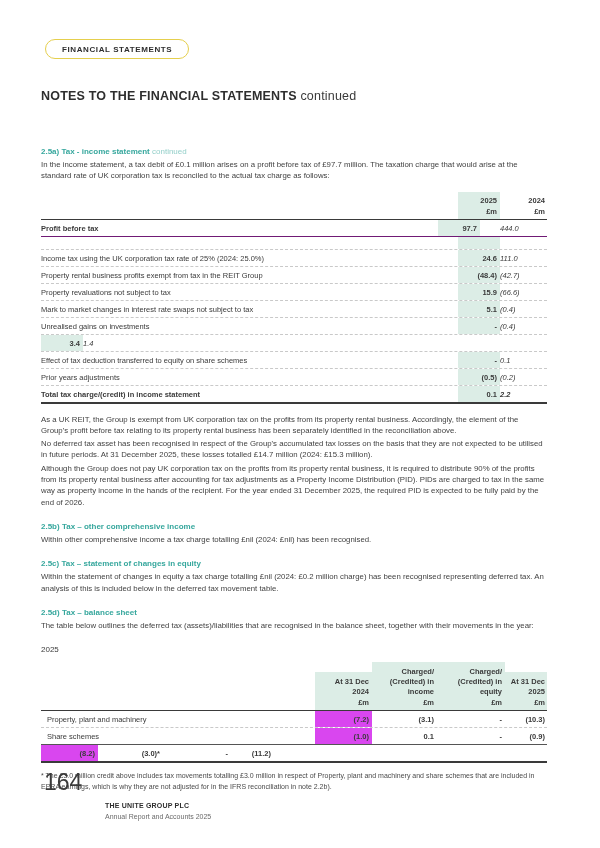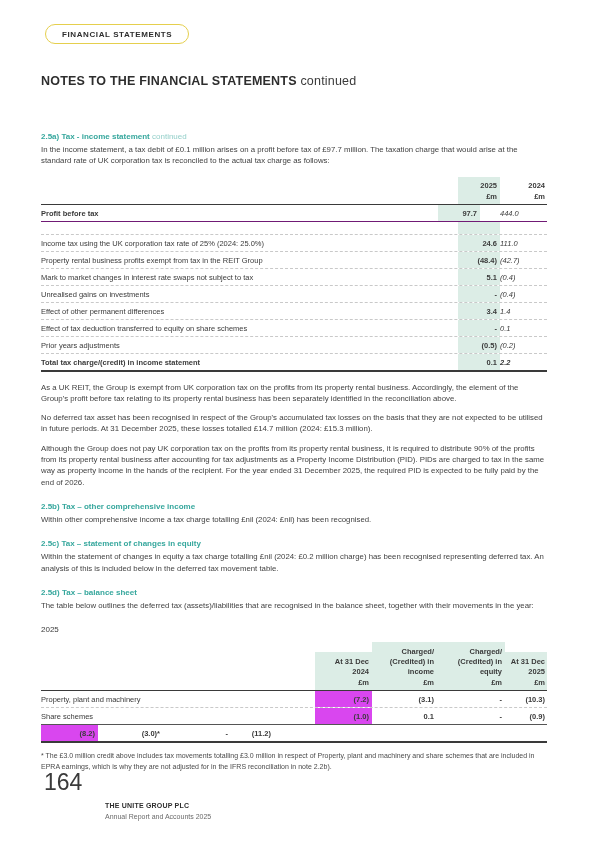--- a/index.html
+++ b/index.html
@@ -2,39 +2,39 @@
 <html><head>
 <meta charset="utf-8">
 <style>
   * { margin:0; padding:0; box-sizing:border-box; }
   html,body { background:#e8e8e8; }
   .page {
     position:relative; width:600px; height:848px; background:#ffffff;
     font-family:"Liberation Sans", sans-serif; color:#3a3a3a; overflow:hidden;
     margin:0 auto;
   }
-  .content { position:absolute; left:41px; top:0; width:506px; }
+  .content { position:absolute; left:41px; top:15px; width:506px; }
 
   
   .badge {
     display:inline-block; margin-top:24px; margin-left:4px;
     border:1.5px solid #e5cf4d; border-radius:13px;
     padding:5px 16px 4px 16px;
     font-size:8px; font-weight:bold; letter-spacing:0.6px; color:#2e2e2e;
   }
 
   
   .title { margin-top:30px; font-size:12.5px; font-weight:bold; color:#2e2e2e; letter-spacing:0.2px; }
   .title .suffix { font-weight:normal; color:#3a3a3a; }
 
   
   .sec-head { margin-top:14px; font-size:8px; font-weight:bold; color:#36a79d; }
   .sec-head .suffix { font-weight:normal; color:#93cfc9; }
   .body-text { margin-top:3px; font-size:7.8px; line-height:1.45; color:#424242; }
-  .para { margin-top:8px; }
+  .para { margin-top:2px; }
 
   
   .t1 { margin-top:10px; font-size:7.5px; }
   .t1 .hl { background:#dcede6; }
   .t1-hrow { display:flex; }
   .t1-hrow .t1-label { flex:1; }
   .t1-hcell { font-weight:bold; text-align:right; }
   .t1-c25 { width:42px; padding-right:3px; }
   .t1-c24 { width:47px; padding-right:2px; }
   .t1-hrow .cell { padding-top:4px; padding-bottom:1px; }
@@ -58,21 +58,21 @@
   .t2-c2 { width:65px; padding-right:3px; }
   .t2-c3 { width:68px; padding-right:3px; }
   .t2-c4 { width:42px; padding-right:2px; }
   .t2-hrow { display:flex; align-items:flex-end; }
   .t2-hrow .t2-spacer { flex:1; align-self:stretch; }
   .t2-hcell { background:#dcede6; white-space:pre-line; line-height:1.3; padding-top:5px; }
   .t2-mrow { display:flex; border-bottom:1.5px solid #3a3a3a; }
   .t2-mrow .t2-spacer { flex:1; }
   .t2-mcell { background:#dcede6; padding-top:2px; padding-bottom:3px; }
   .t2-row { display:flex; border-bottom:1px dashed #c9c9c9; }
-  .t2-row .t2-label { flex:1; padding:4px 4px 3px 0; }
+  .t2-row .t2-label { flex:1; padding:4px 4px 3px 0;margin-left:6px; }
   .t2-row .num { padding-top:4px; padding-bottom:3px; }
   .t2-row .t2-c1 { background:#d946ef; }
   .t2-row.r2-share { border-bottom:1px solid #555555; }
   .t2-row.r2-total { border-bottom:2px solid #3a3a3a; }
   .t2-row.r2-total .t2-label { font-weight:bold; }
 
   .footnote { margin-top:8px; font-size:7px; line-height:1.45; color:#4a4a4a; }
 
   
   .footer-pagenum {
@@ -131,31 +131,35 @@
         <span class="t1-label">Income tax using the UK corporation tax rate of 25% (2024: 25.0%)</span>
         <span class="t1-c25 hl">24.6</span>
         <span class="t1-c24">111.0</span>
       </div>
       <div class="t1-row">
         <span class="t1-label">Property rental business profits exempt from tax in the REIT Group</span>
         <span class="t1-c25 hl">(48.4)</span>
         <span class="t1-c24">(42.7)</span>
       </div>
       <div class="t1-row">
+        <span class="t1-label">Property revaluations not subject to tax</span>
+        <span class="t1-c25 hl">15.9</span>
+        <span class="t1-c24">(66.6)</span>
+      </div>
+      <div class="t1-row">
         <span class="t1-label">Mark to market changes in interest rate swaps not subject to tax</span>
         <span class="t1-c25 hl">5.1</span>
         <span class="t1-c24">(0.4)</span>
       </div>
       <div class="t1-row">
         <span class="t1-label">Unrealised gains on investments</span>
         <span class="t1-c25 hl">-</span>
         <span class="t1-c24">(0.4)</span>
       </div>
       <div class="t1-row">
-        <span class="t1-label">Effect of other permanent differences</span>
         <span class="t1-c25 hl">3.4</span>
         <span class="t1-c24">1.4</span>
       </div>
       <div class="t1-row">
         <span class="t1-label">Effect of tax deduction transferred to equity on share schemes</span>
         <span class="t1-c25 hl">-</span>
         <span class="t1-c24">0.1</span>
       </div>
       <div class="t1-row">
         <span class="t1-label">Prior years adjustments</span>

